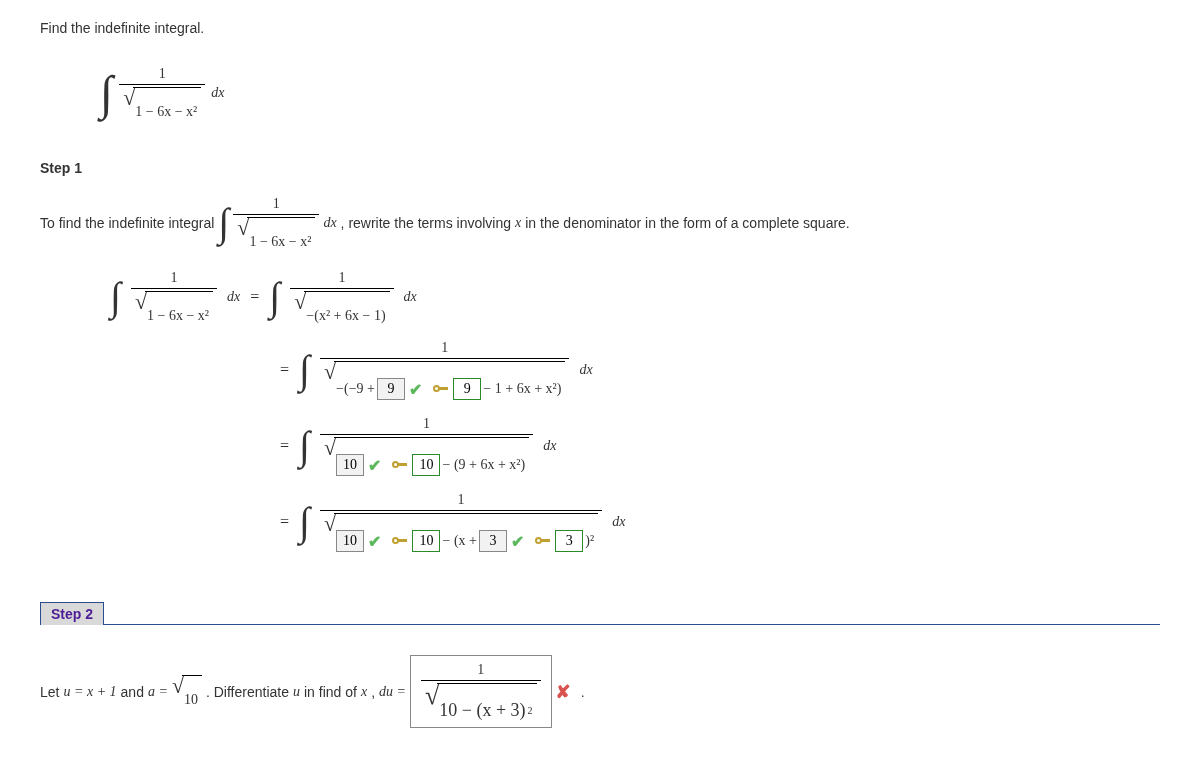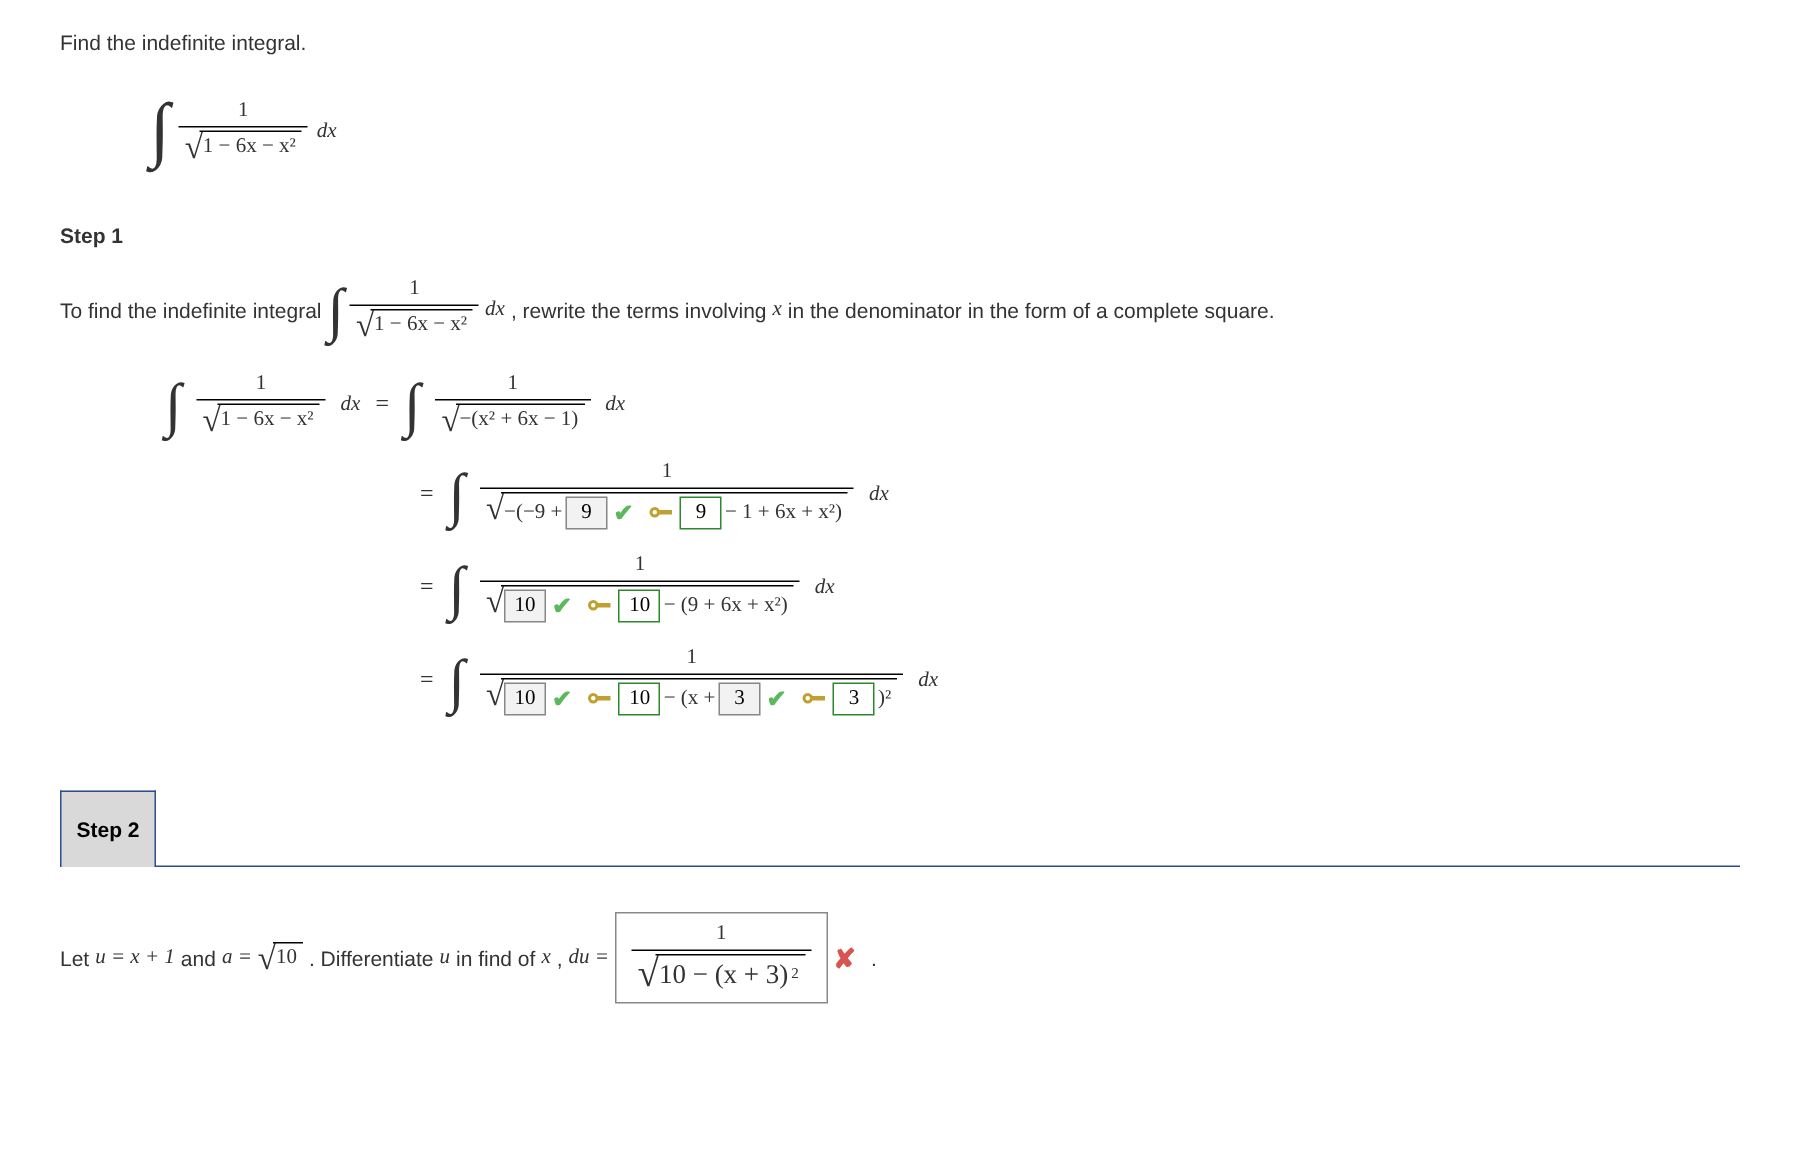--- a/index.html
+++ b/index.html
@@ -59,35 +59,35 @@
     align-items: flex-start;
     font-family: "Times New Roman", serif;
   }
   .radical {
     font-size: 22px;
     line-height: 1;
     margin-right: -2px;
   }
   .radicand {
     border-top: 1px solid #000;
-    padding: 2px 4px 0 2px;
+    padding: 16px 4px 0 2px;
     display: inline-flex;
     align-items: center;
     gap: 2px;
     font-style: normal;
   }
   .step-header {
     font-weight: bold;
     margin: 30px 0 20px 0;
   }
   .step-header-boxed {
     background: #d9d9d9;
-    color: #000000;
+    color: #4c1d95;
     font-weight: bold;
-    padding: 17px 10px;
+    padding: 3px 10px;
     display: inline-block;
     border: 1px solid #2a4d8f;
     border-bottom: none;
   }
   .step-divider {
     border-top: 1px solid #2a4d8f;
     margin-top: -1px;
     margin-bottom: 30px;
   }
   .line {

